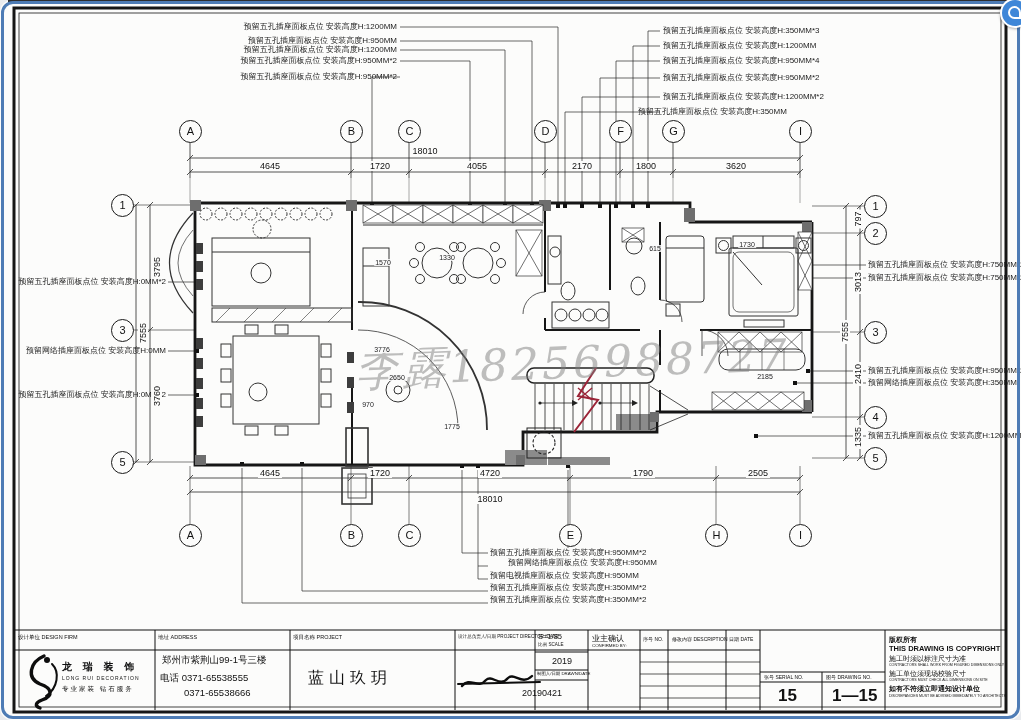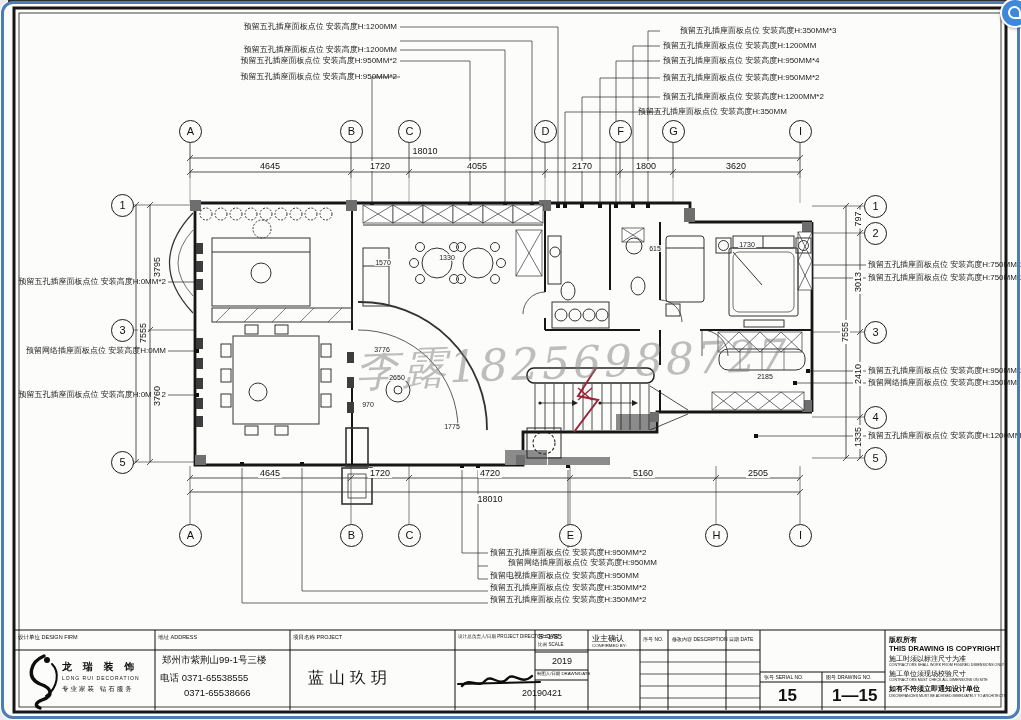--- a/index.html
+++ b/index.html
@@ -304,25 +304,26 @@
   </g>
   <g stroke="#0d0d0d" fill="none" stroke-linecap="round">
     <path d="M462,686 C470,676 478,690 486,680 C492,674 500,688 508,678 C514,672 522,686 532,676" stroke-width="2.4"></path>
     <path d="M458,684 L540,682" stroke-width="2"></path>
   </g>
 </svg>
 
 <div class="watermark">李露18256988727</div>
 
 <div class="ann ar" style="left:37px;top:22px;width:360px">预留五孔插座面板点位 安装高度H:1200MM</div>
+<div class="ann ar" style="left:37px;top:36px;width:360px">预留五孔插座面板点位 安装高度H:950MM</div>
 <div class="ann ar" style="left:37px;top:45px;width:360px">预留五孔插座面板点位 安装高度H:1200MM</div>
 <div class="ann ar" style="left:37px;top:56px;width:360px">预留五孔插座面板点位 安装高度H:950MM*2</div>
 <div class="ann ar" style="left:37px;top:72px;width:360px">预留五孔插座面板点位 安装高度H:950MM*2</div>
 
-<div class="ann" style="left:680px;top:26px">预留五孔插座面板点位 安装高度H:350MM*3</div>
+<div class="ann" style="left:663px;top:26px">预留五孔插座面板点位 安装高度H:350MM*3</div>
 <div class="ann" style="left:663px;top:41px">预留五孔插座面板点位 安装高度H:1200MM</div>
 <div class="ann" style="left:663px;top:56px">预留五孔插座面板点位 安装高度H:950MM*4</div>
 <div class="ann" style="left:663px;top:73px">预留五孔插座面板点位 安装高度H:950MM*2</div>
 <div class="ann" style="left:663px;top:92px">预留五孔插座面板点位 安装高度H:1200MM*2</div>
 <div class="ann" style="left:638px;top:107px">预留五孔插座面板点位 安装高度H:350MM</div>
 
 <div class="ann ar" style="left:8px;top:277px;width:158px">预留五孔插座面板点位 安装高度H:0MM*2</div>
 <div class="ann ar" style="left:8px;top:346px;width:158px">预留网络插座面板点位 安装高度H:0MM</div>
 <div class="ann ar" style="left:8px;top:390px;width:158px">预留五孔插座面板点位 安装高度H:0MM*2</div>
 
@@ -367,21 +368,21 @@
 <div class="dim" style="left:270px;top:161px">4645</div>
 <div class="dim" style="left:380px;top:161px">1720</div>
 <div class="dim" style="left:477px;top:161px">4055</div>
 <div class="dim" style="left:582px;top:161px">2170</div>
 <div class="dim" style="left:646px;top:161px">1800</div>
 <div class="dim" style="left:736px;top:161px">3620</div>
 
 <div class="dim" style="left:270px;top:468px">4645</div>
 <div class="dim" style="left:380px;top:468px">1720</div>
 <div class="dim" style="left:490px;top:468px">4720</div>
-<div class="dim" style="left:643px;top:468px">5160</div>
+<div class="dim" style="left:643px;top:468px">1790</div>
 <div class="dim" style="left:758px;top:468px">2505</div>
 <div class="dim" style="left:490px;top:494px">18010</div>
 
 <div class="dimv" style="left:157px;top:267px">3795</div>
 <div class="dimv" style="left:157px;top:396px">3760</div>
 <div class="dimv" style="left:143px;top:333px">7555</div>
 
 <div class="dimv" style="left:858px;top:219px">797</div>
 <div class="dimv" style="left:858px;top:282px">3013</div>
 <div class="dimv" style="left:858px;top:374px">2410</div>

